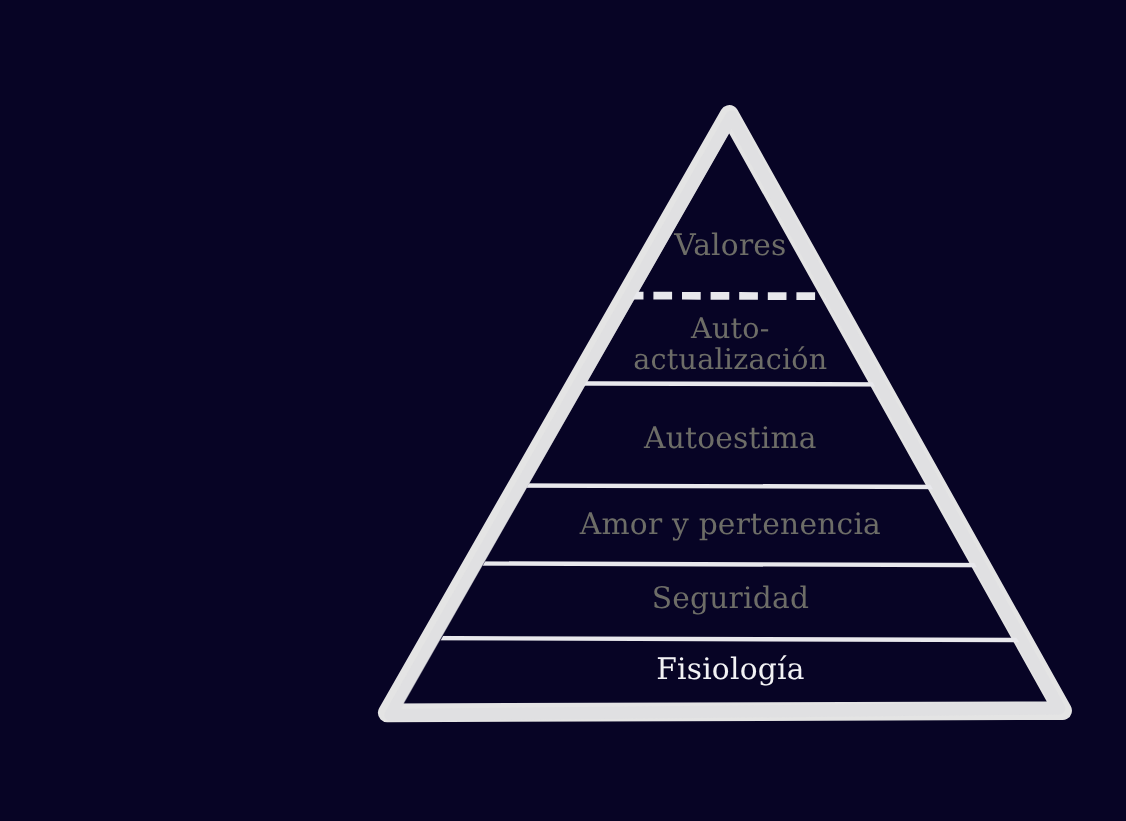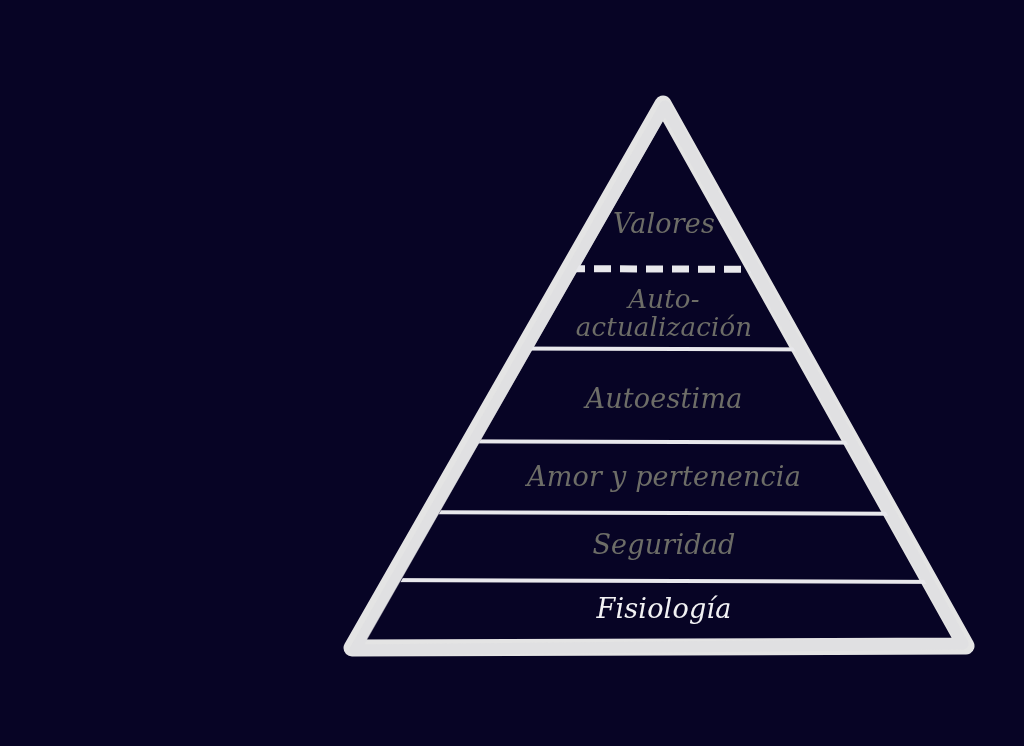--- a/index.html
+++ b/index.html
@@ -11,21 +11,20 @@
     width: 1024px;
     height: 746px;
     overflow: hidden;
     font-family: "Liberation Serif", serif;
   }
   #stage {
     position: relative;
     width: 1024px;
     height: 746px;
     background: #070425;
-    font-style: italic;
   }
   #pyramid-svg {
     position: absolute;
     left: 0;
     top: 0;
     width: 1024px;
     height: 746px;
   }
   .layer-label {
     position: absolute;

